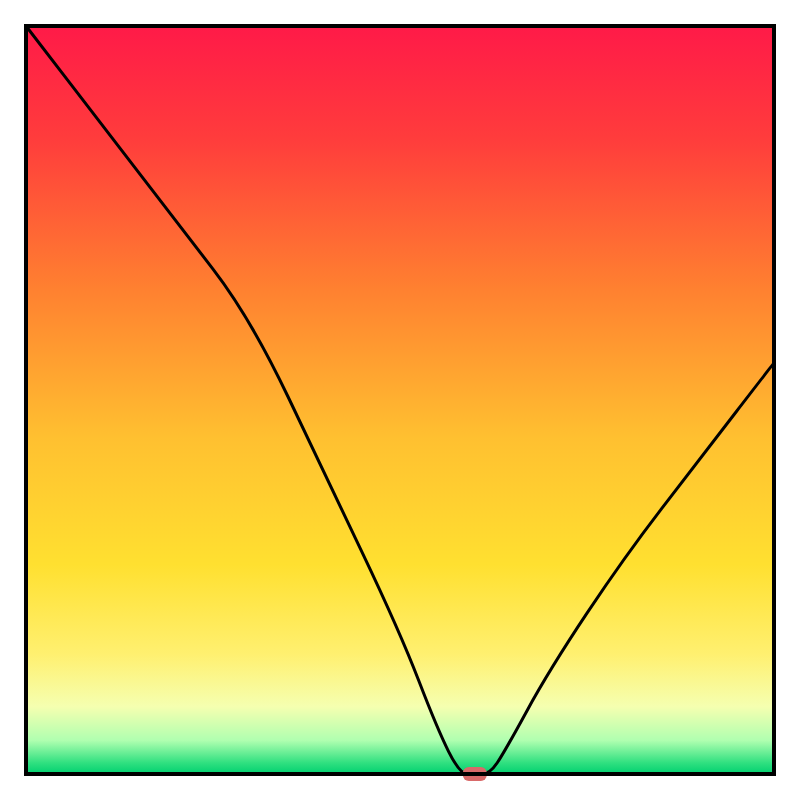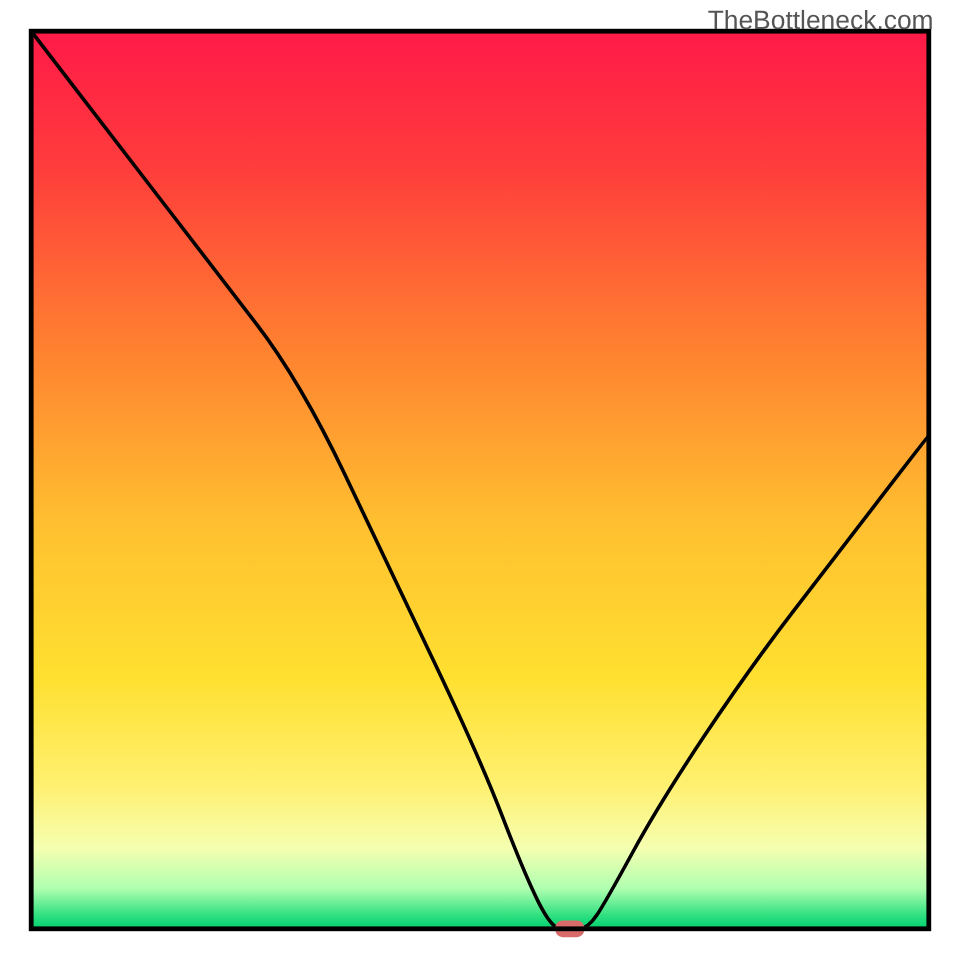--- a/index.html
+++ b/index.html
@@ -46,14 +46,13 @@
           <stop offset="95.5%" stop-color="#b0ffb0"></stop>
           <stop offset="98.5%" stop-color="#30e080"></stop>
           <stop offset="100%" stop-color="#00d070"></stop>
         </linearGradient>
     </defs>
     <rect id="plot-bg" x="26" y="26" width="748" height="748" fill="url(#bg-grad)"></rect>
     <path id="curve-path" fill="none" stroke="#000" stroke-width="3" stroke-linejoin="round" stroke-linecap="round" d="M 26 26 Q 26 26 63.4 74.62 Q 100.8 123.24000000000001 138.2 171.86 Q 175.6 220.48000000000002 213 269.1 Q 250.4 317.72 287.8 396.26 Q 325.2 474.8 362.6 553.34 Q 400 631.88 418.70000000000005 680.5 Q 437.40000000000003 729.12 448.62 751.56 Q 459.84 774 467.32 774 Q 474.8 774 482.28 774 Q 489.76 774 497.24 762.78 Q 504.72 751.56 527.1600000000001 710.42 Q 549.6 669.28 587 613.1800000000001 Q 624.4 557.08 661.8 508.46000000000004 Q 699.2 459.84000000000003 736.6 411.22 T 774 362.59999999999997"></path>
     <rect id="marker" rx="6" ry="6" x="462.8" y="767" width="24" height="14" fill="#d96a6a"></rect>
     <rect id="frame" fill="none" x="26" y="26" width="748" height="748" stroke="#000000" stroke-width="4"></rect>
   </svg>
-  <div class="watermark">TheBottleneck.com</div>
 </div>
 
 </body></html>

